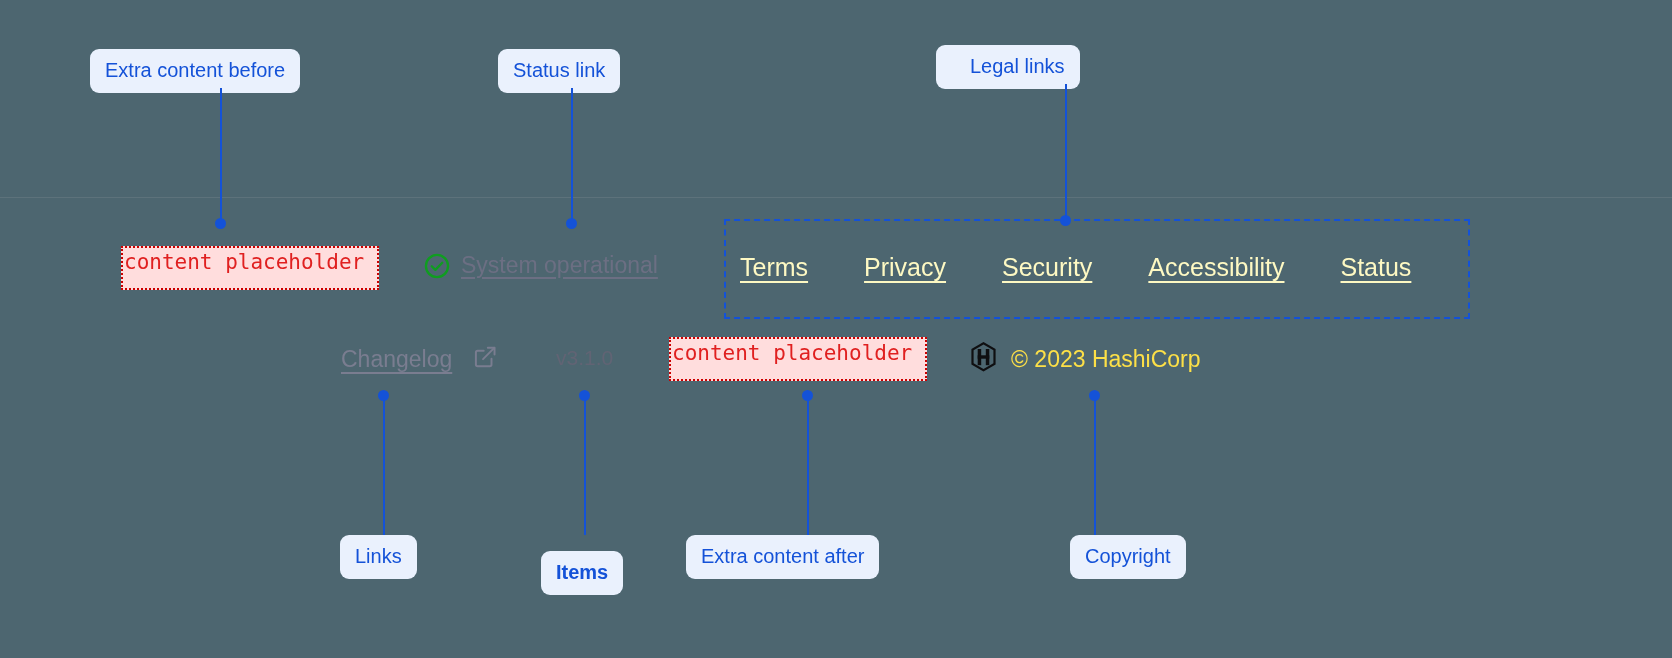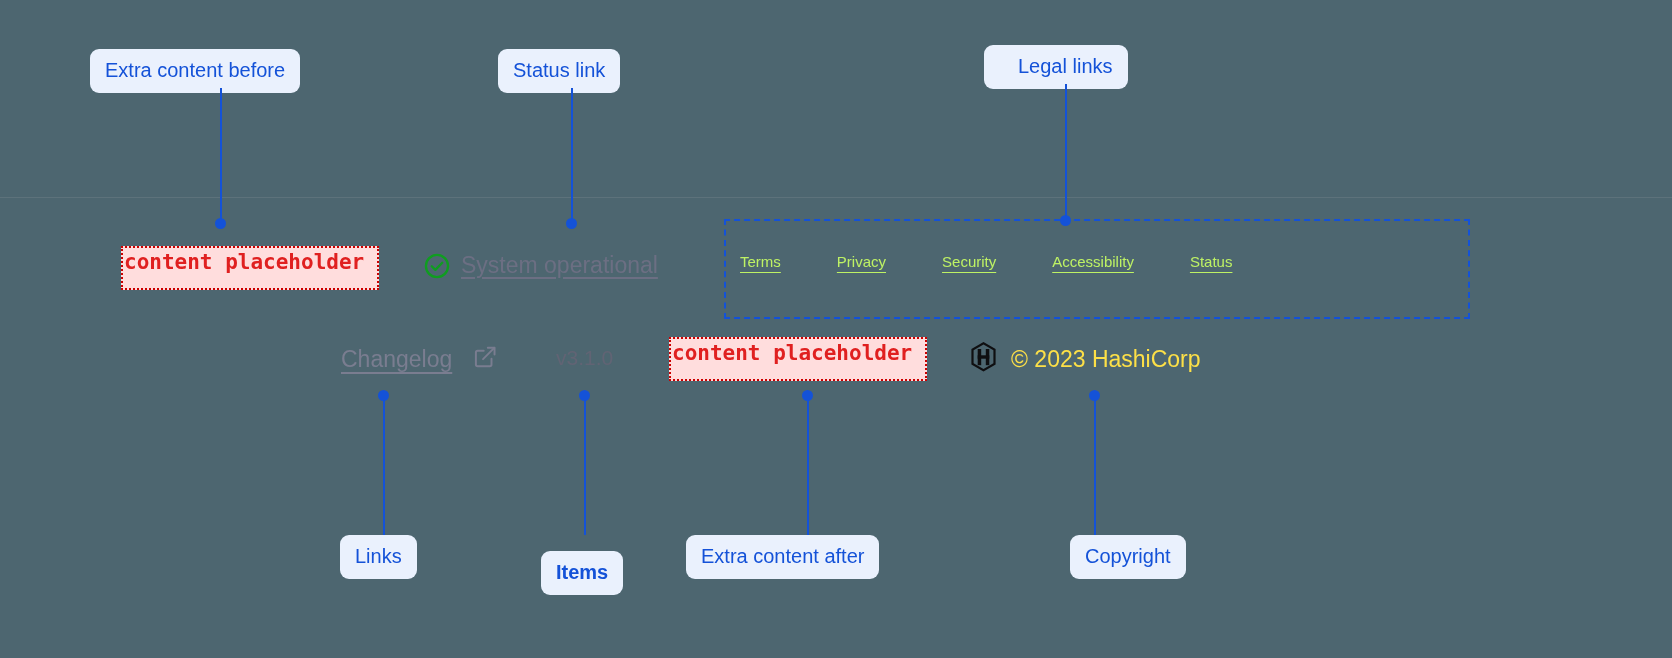--- a/index.html
+++ b/index.html
@@ -28,21 +28,20 @@
   .placeholder {
     font-family: "DejaVu Sans Mono", "Liberation Mono", monospace;
     font-size: 21px;
     color: #e02020;
     background: #ffdddd;
     border: 2px dotted #cc0000;
     padding: 3px 1px 5px 1px;
     line-height: 1.1;
     white-space: nowrap;
     box-sizing: border-box;
-    font-weight: bold;
   }
 
   #placeholder-before {
     position: absolute;
     left: 121px;
     top: 246px;
     width: 258px;
     height: 44px;
   }
   #placeholder-after {
@@ -74,22 +73,22 @@
   
   #legal-links {
     position: absolute;
     left: 740px;
     top: 253px;
     display: flex;
     align-items: center;
     gap: 56px;
   }
   .legal-link {
-    font-size: 15px;
-    color: #bef264;
+    font-size: 25px;
+    color: #fef9c3;
     text-decoration: underline;
     text-underline-offset: 5px;
     white-space: nowrap;
   }
 
   
   #changelog-group {
     position: absolute;
     left: 341px;
     top: 344px;
@@ -214,21 +213,21 @@
 </div>
 
 <div class="anno-pill" style="left:90px; top:49px;">Extra content before</div>
 <div class="anno-line" style="left:220px; top:88px; height:136px;"></div>
 <div class="anno-dot" style="left:215px; top:218px;"></div>
 
 <div class="anno-pill" style="left:498px; top:49px;">Status link</div>
 <div class="anno-line" style="left:571px; top:88px; height:136px;"></div>
 <div class="anno-dot" style="left:566px; top:218px;"></div>
 
-<div class="anno-pill" style="left:984px; top:45px;padding-left:34px;">Legal links</div>
+<div class="anno-pill" style="left:936px; top:45px;padding-left:34px;">Legal links</div>
 <div class="anno-line" style="left:1065px; top:84px; height:137px;"></div>
 <div class="anno-dot" style="left:1060px; top:215px;"></div>
 <div id="legal-box"></div>
 
 <div class="anno-pill" style="left:340px; top:535px;">Links</div>
 <div class="anno-line" style="left:383px; top:396px; height:139px;"></div>
 <div class="anno-dot" style="left:378px; top:390px;"></div>
 
 <div class="anno-pill" style="left:541px; top:551px;font-weight:bold;">Items</div>
 <div class="anno-line" style="left:584px; top:396px; height:139px;"></div>

